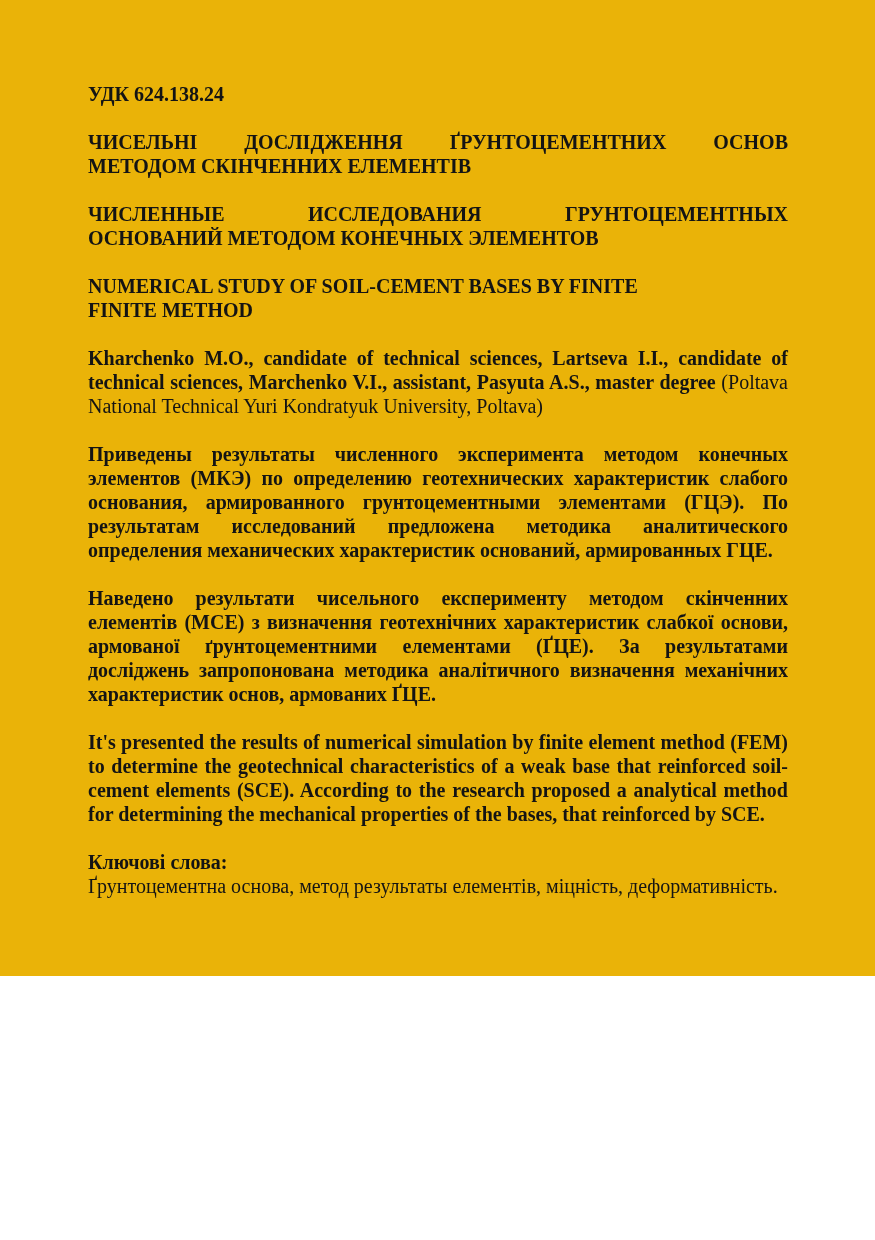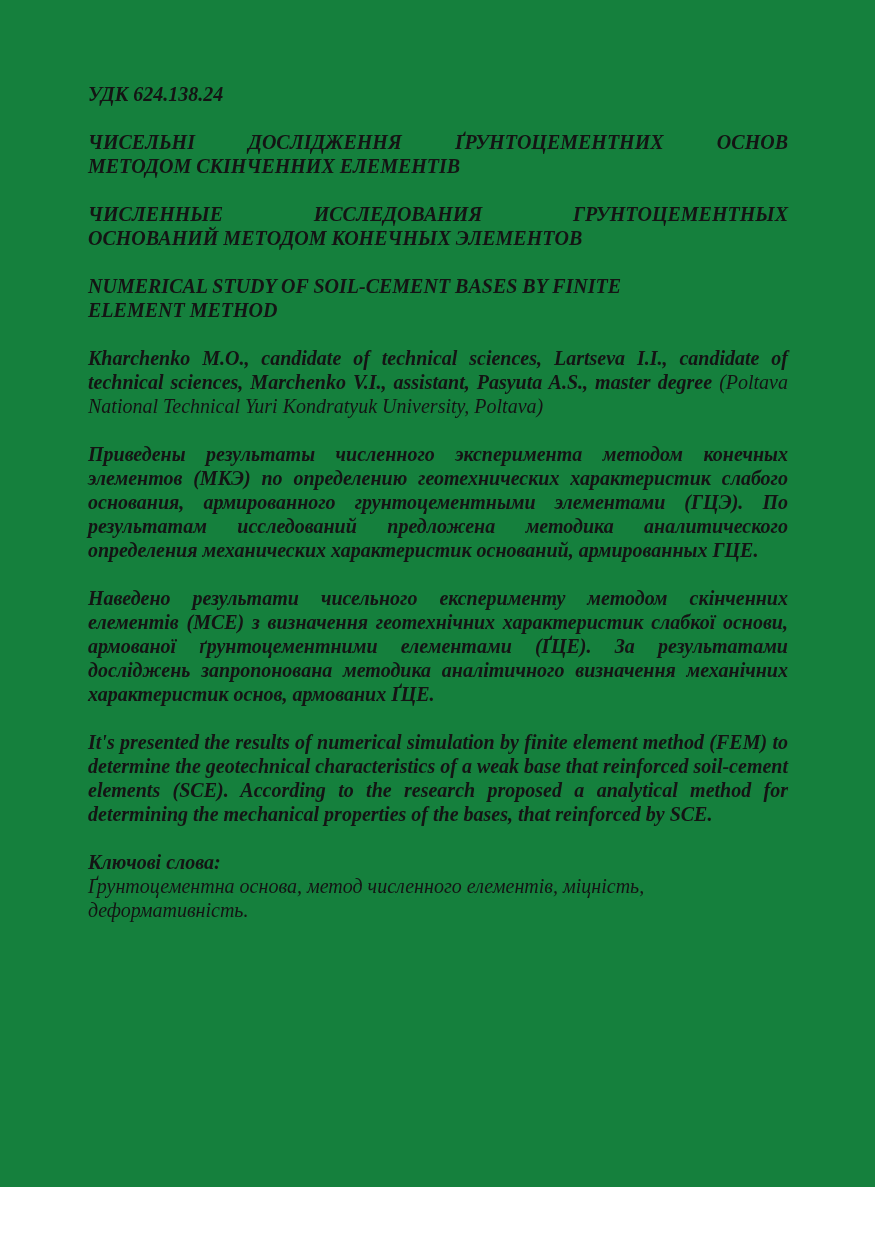--- a/index.html
+++ b/index.html
@@ -13,24 +13,23 @@
     height: 1240px;
     color: #141414;
     font-family: "Liberation Serif", "DejaVu Serif", serif;
     font-size: 20px;
     line-height: 24px;
     overflow: hidden;
   }
   .page {
     box-sizing: border-box;
     width: 875px;
-    height: 1187px;
+    height: 976px;
     padding: 82px 87px 0 88px;
-    background: #15803d;
-    font-style: italic;
+    background: #eab308;
   }
   .block { margin: 0 0 24px 0; }
   .bold { font-weight: bold; }
   
   .jline {
     text-align: justify;
     text-align-last: justify;
   }
   
   .para {
@@ -51,31 +50,31 @@
     <div>МЕТОДОМ СКІНЧЕННИХ ЕЛЕМЕНТІВ</div>
   </div>
 
   <div class="block bold">
     <div class="jline">ЧИСЛЕННЫЕ ИССЛЕДОВАНИЯ ГРУНТОЦЕМЕНТНЫХ</div>
     <div>ОСНОВАНИЙ МЕТОДОМ КОНЕЧНЫХ ЭЛЕМЕНТОВ</div>
   </div>
 
   <div class="block bold">
     <div>NUMERICAL STUDY OF SOIL-CEMENT BASES BY FINITE</div>
-    <div>ELEMENT METHOD</div>
+    <div>FINITE METHOD</div>
   </div>
 
 
 
   <p class="para"><b>Kharchenko M.O., candidate of technical sciences, Lartseva I.I., candidate of technical sciences, Marchenko V.I., assistant, Pasyuta A.S., master degree</b><span> (Poltava National Technical Yuri Kondratyuk University, Poltava)</span></p>
 
   <p class="para bold">Приведены результаты численного эксперимента методом конечных элементов (МКЭ) по определению геотехнических характеристик слабого основания, армированного грунтоцементными элементами (ГЦЭ). По результатам исследований предложена методика аналитического определения механических характеристик оснований, армированных ГЦЕ.</p>
 
   <p class="para bold">Наведено результати чисельного експерименту методом скінченних елементів (МСЕ) з визначення геотехнічних характеристик слабкої основи, армованої ґрунтоцементними елементами (ҐЦЕ). За результатами досліджень запропонована методика аналітичного визначення механічних характеристик основ, армованих ҐЦЕ.</p>
 
   <p class="para bold">It's presented the results of numerical simulation by finite element method (FEM) to determine the geotechnical characteristics of a weak base that reinforced soil-cement elements (SCE). According to the research proposed a analytical method for determining the mechanical properties of the bases, that reinforced by SCE.</p>
 
   <div class="block">
     <div class="bold">Ключові слова:</div>
-    <div>Ґрунтоцементна основа, метод численного елементів, міцність, деформативність.</div>
+    <div>Ґрунтоцементна основа, метод результаты елементів, міцність, деформативність.</div>
   </div>
 
 </div>
 
 </body></html>

